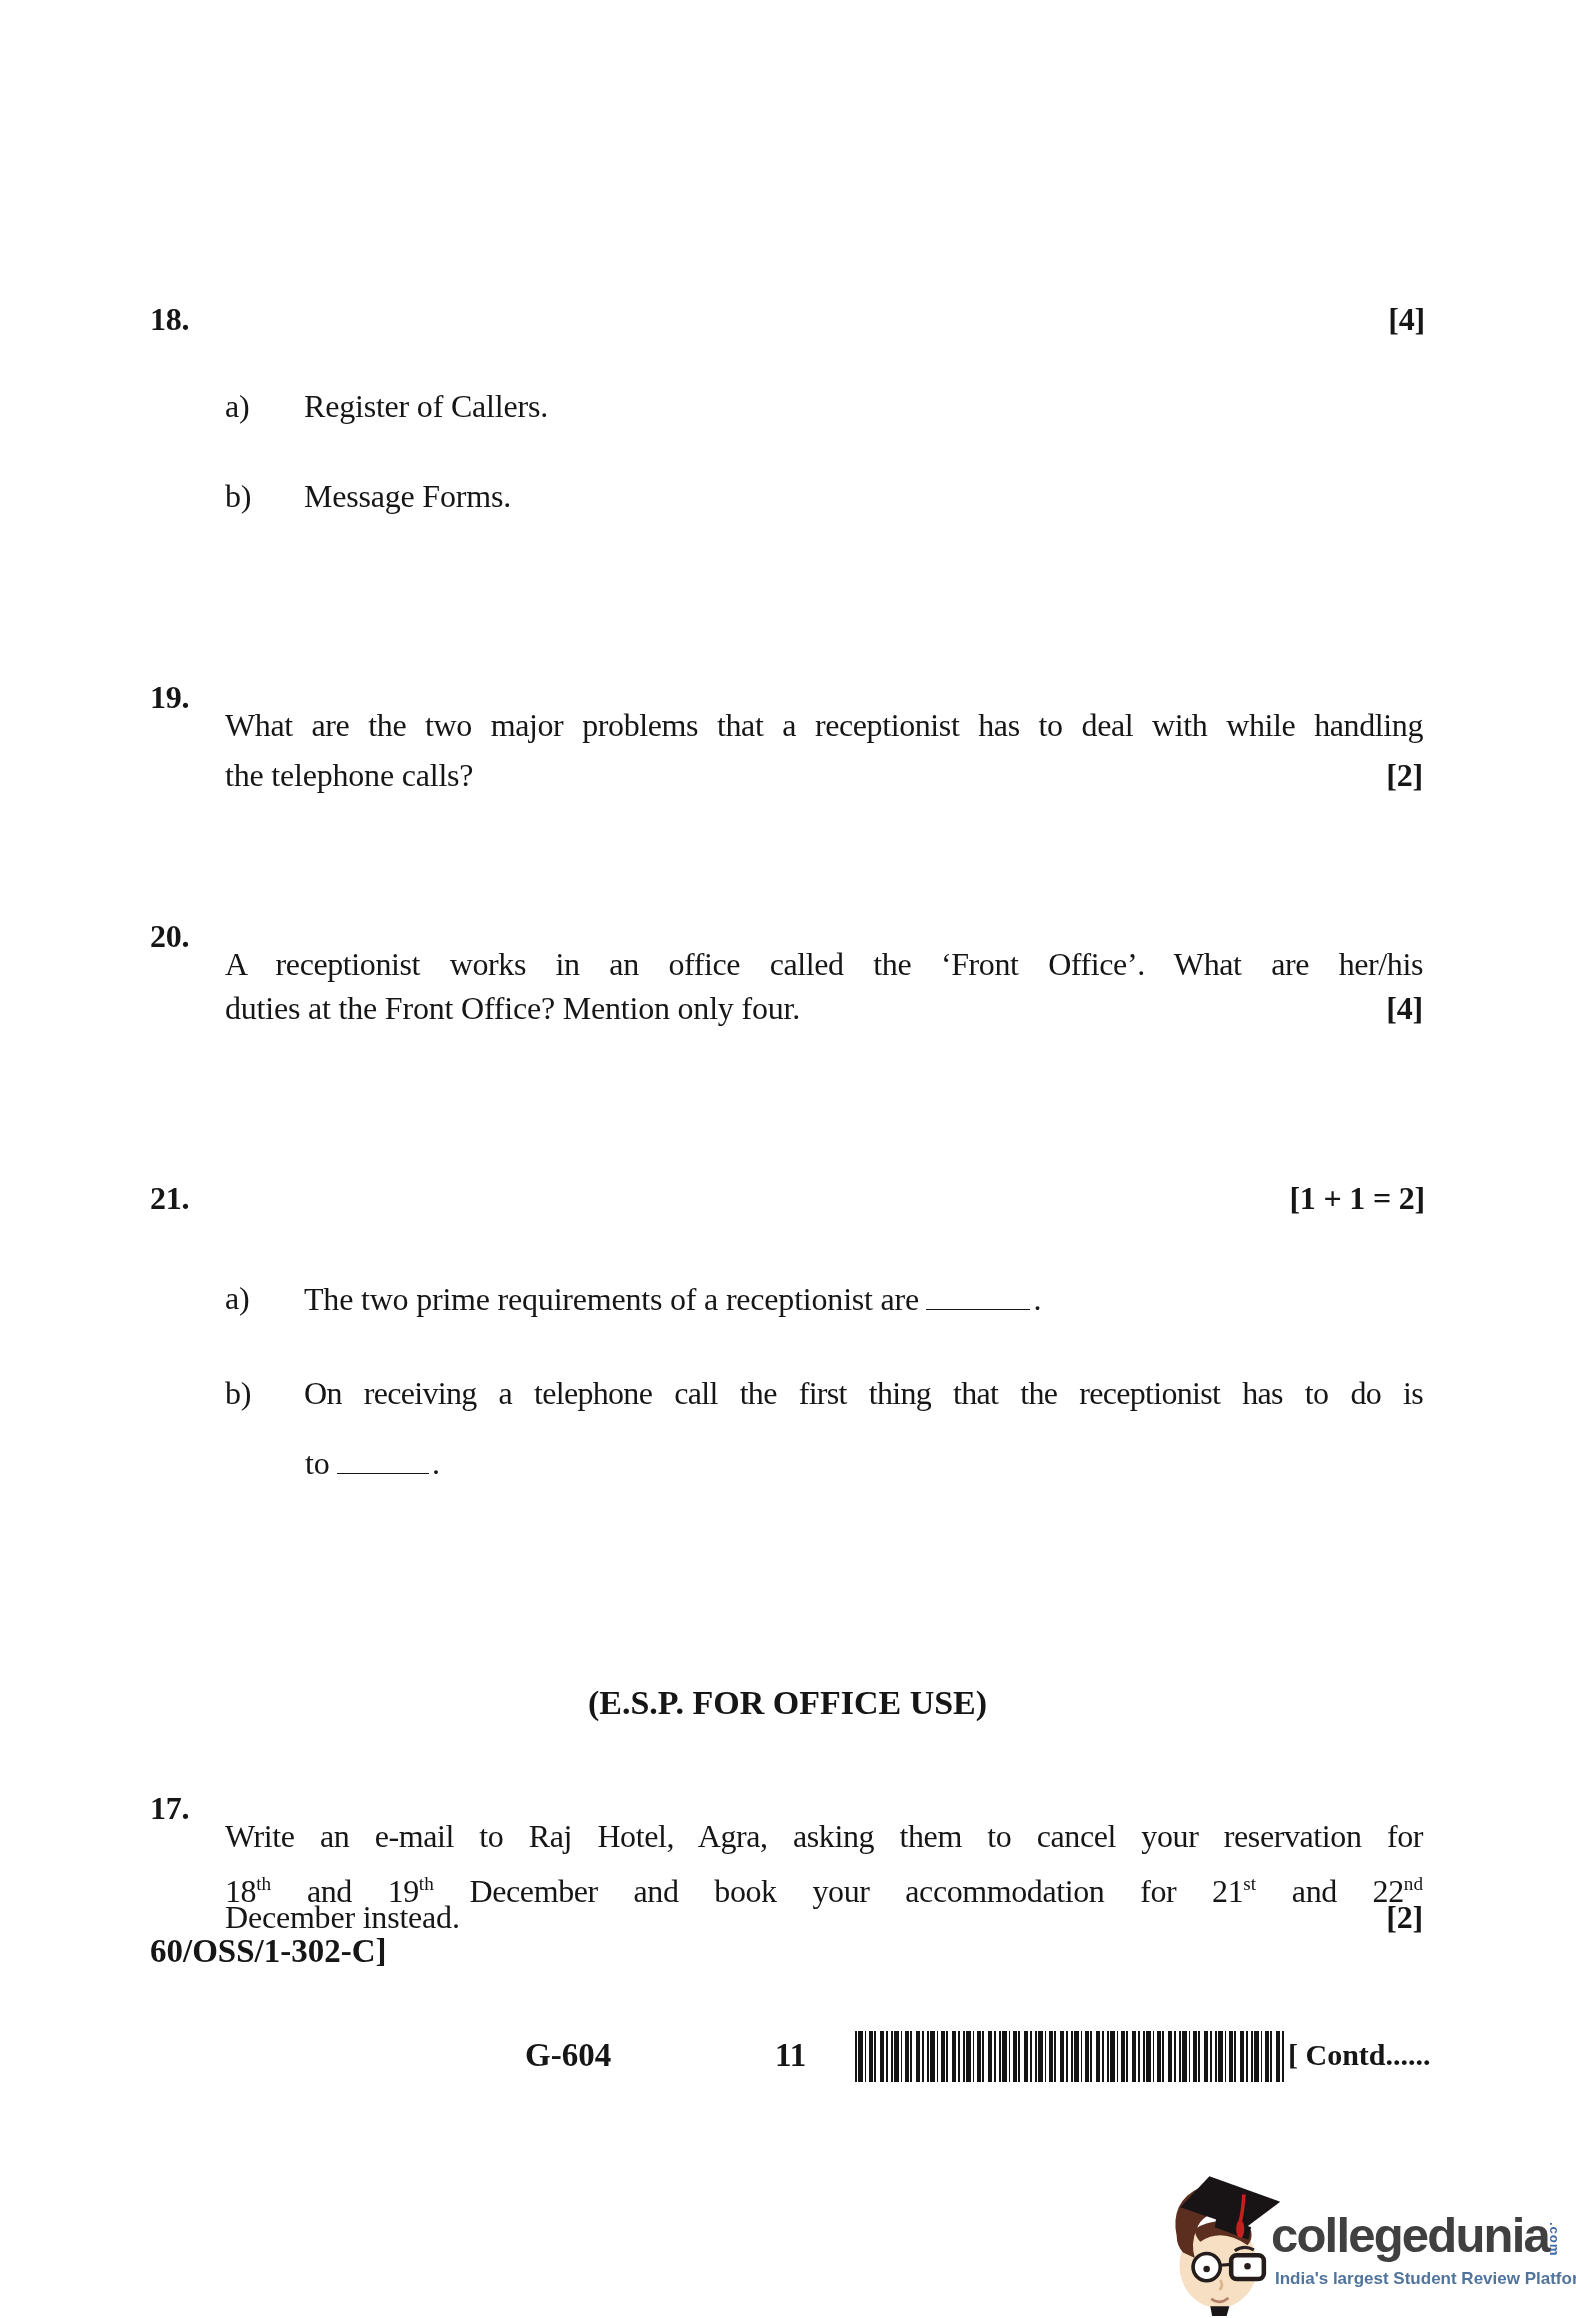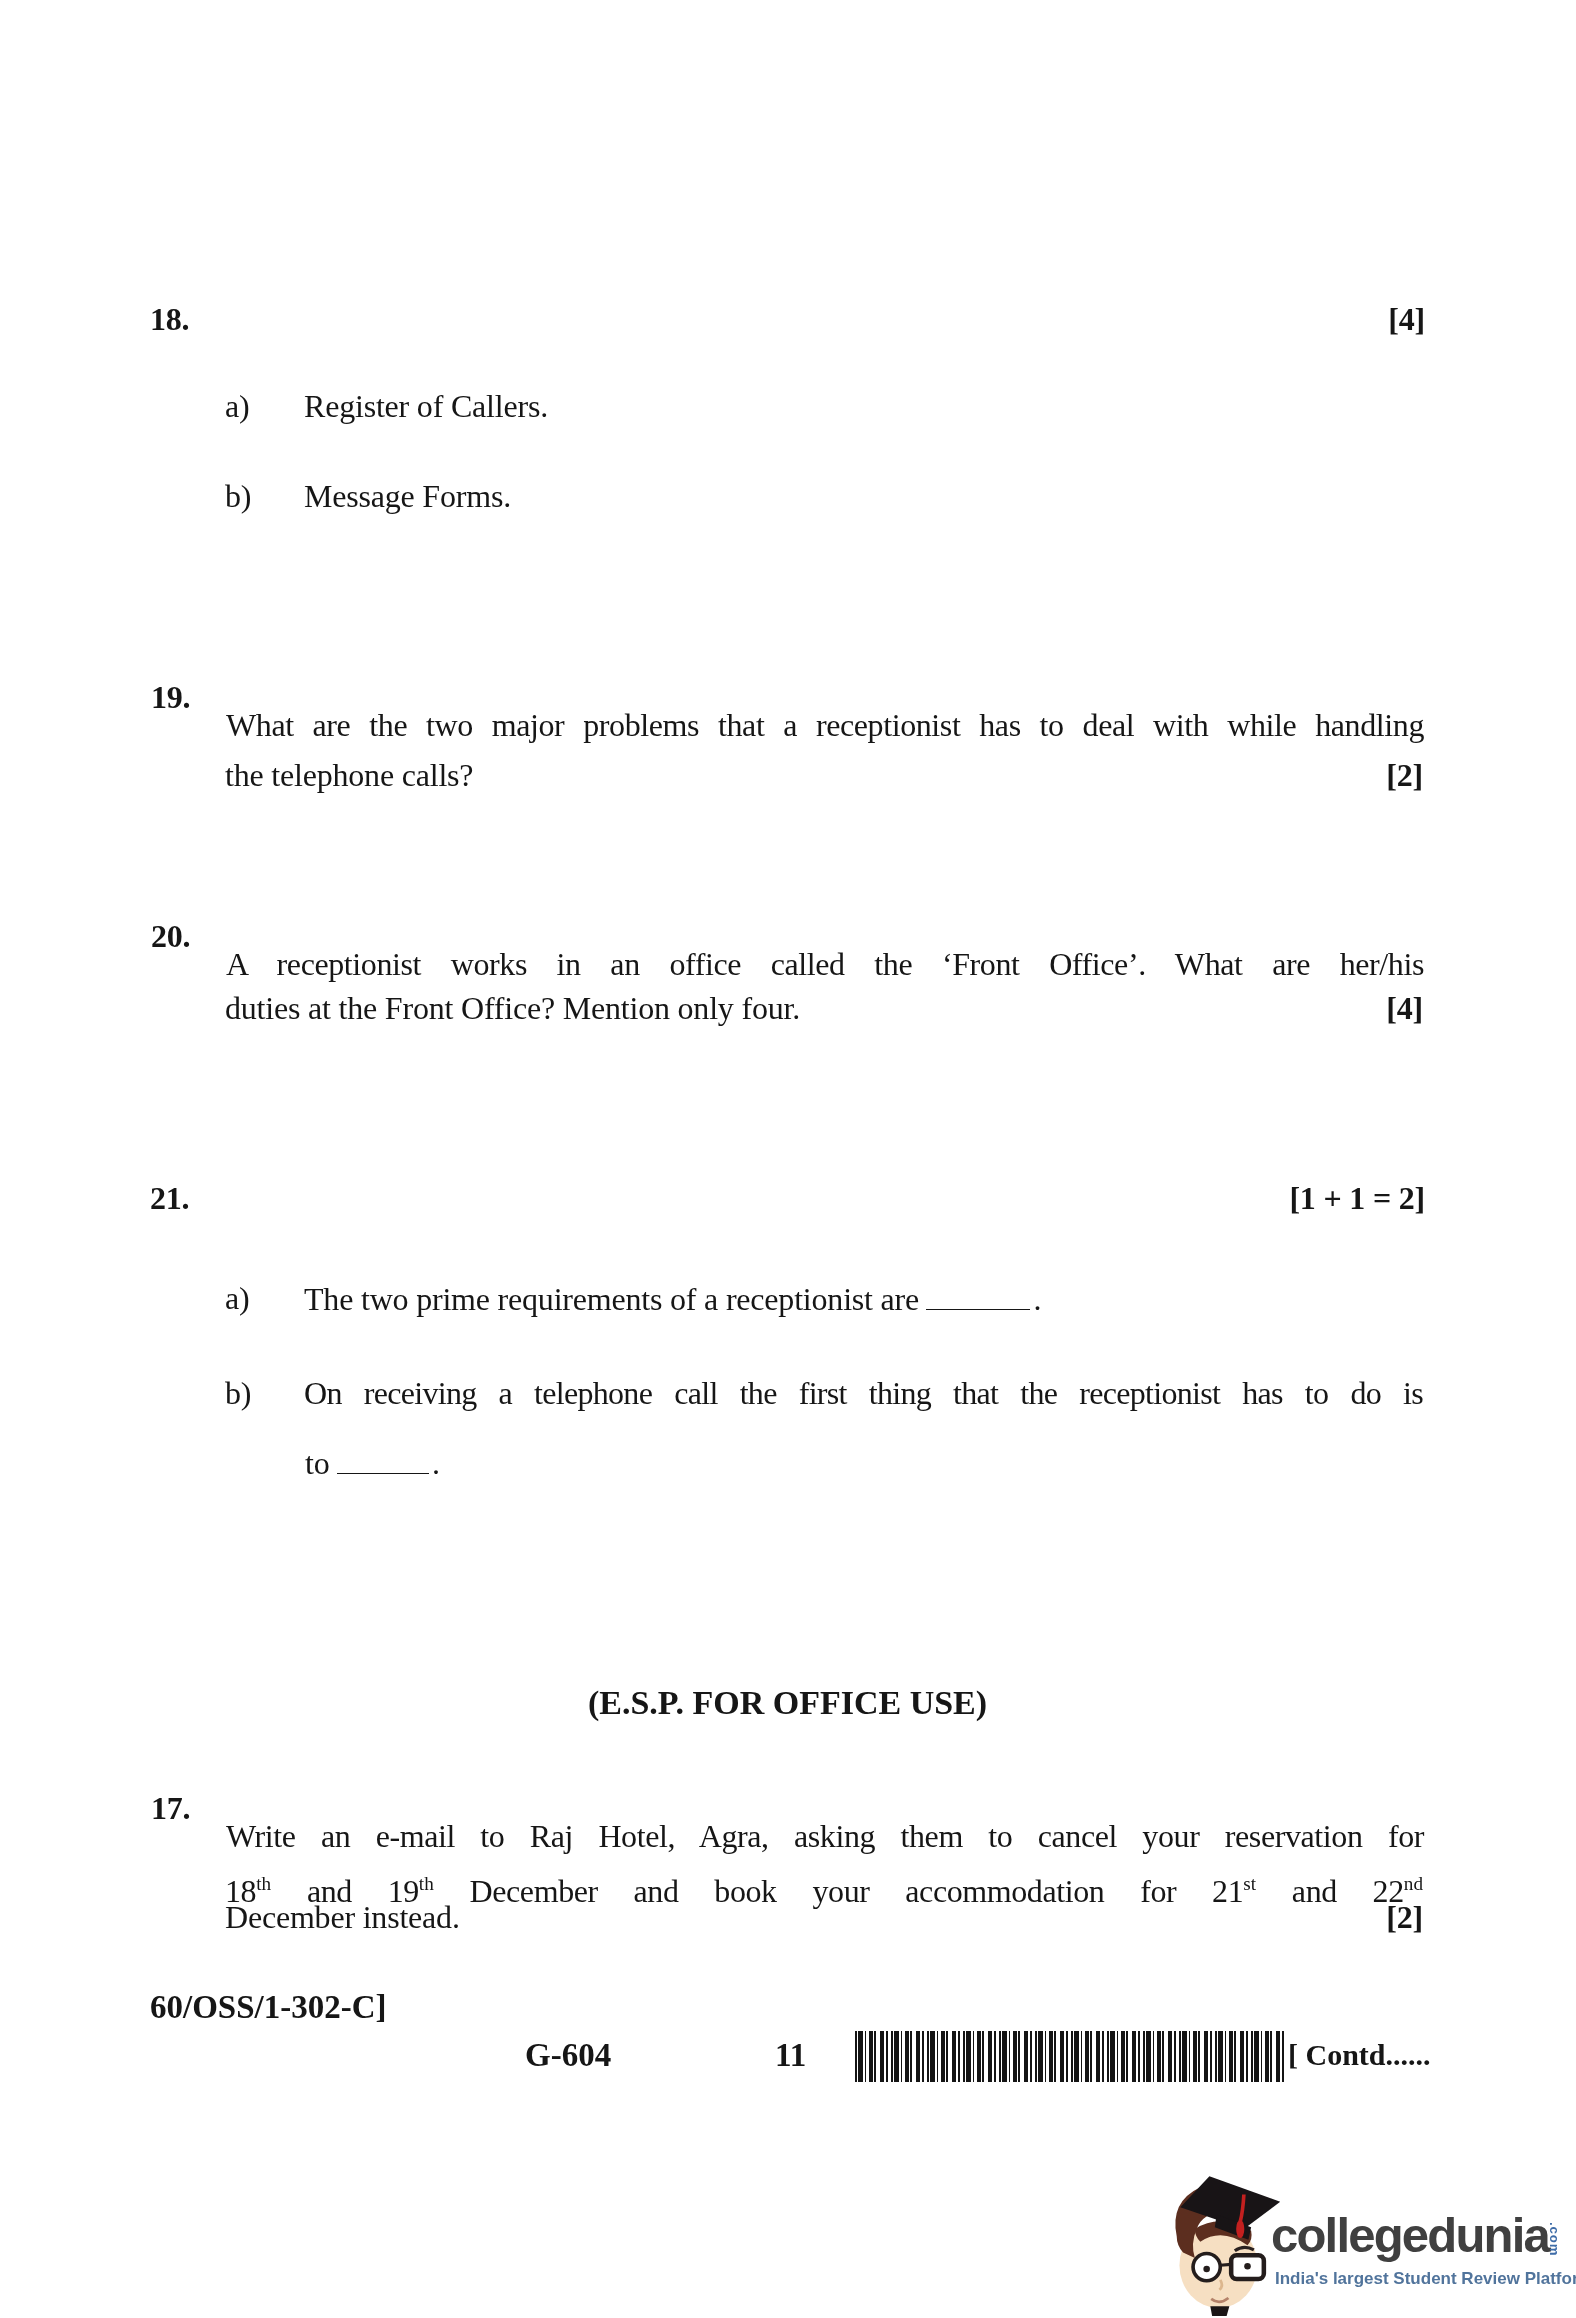--- a/index.html
+++ b/index.html
@@ -12,21 +12,20 @@
     overflow:hidden;
   }
   .page{position:absolute;inset:0;}
 
   
   .row{
     position:absolute;left:150px;width:1275px;
     display:flex;align-items:flex-start;
     font-size:32px;line-height:39px;
     letter-spacing:-0.2px;
-    justify-content:center;
   }
   .qnum{flex:0 0 75px;font-weight:bold;}
   .qtext{flex:0 0 auto;}
   .marks{flex:0 0 auto;margin-left:auto;font-weight:bold;white-space:nowrap;}
 
   
   .subrow{
     position:absolute;left:225px;width:1200px;
     display:flex;align-items:flex-start;
     font-size:32px;line-height:39px;
@@ -169,21 +168,21 @@
     <span class="jline">Write an e-mail to Raj Hotel, Agra, asking them to cancel your reservation for</span>
   </div>
   <div class="cont" style="top:1844px">
     <span class="jline"><span>18</span><sup>th</sup><span> and </span><span>19</span><sup>th</sup><span> December and book your accommodation for </span><span>21</span><sup>st</sup><span> and </span><span>22</span><sup>nd</sup></span>
   </div>
   <div class="cont" style="top:1898px">
     <span>December instead.</span>
     <span class="marks">[2]</span>
   </div>
 
-  <div class="f-item" style="left:150px;top:1988px">60/OSS/1-302-C]</div>
+  <div class="f-item" style="left:150px;top:1932px">60/OSS/1-302-C]</div>
   <div class="f-item" style="left:525px;top:2036px">G-604</div>
   <div class="f-item" style="left:775px;top:2036px">11</div>
   <div class="barcode"></div>
   <div class="contd">[ Contd......</div>
 
   <div>
     <svg class="mascot" viewBox="0 0 130 160">
 
       <ellipse cx="60" cy="104" rx="43" ry="47" fill="#f6dfc2"></ellipse>
 

